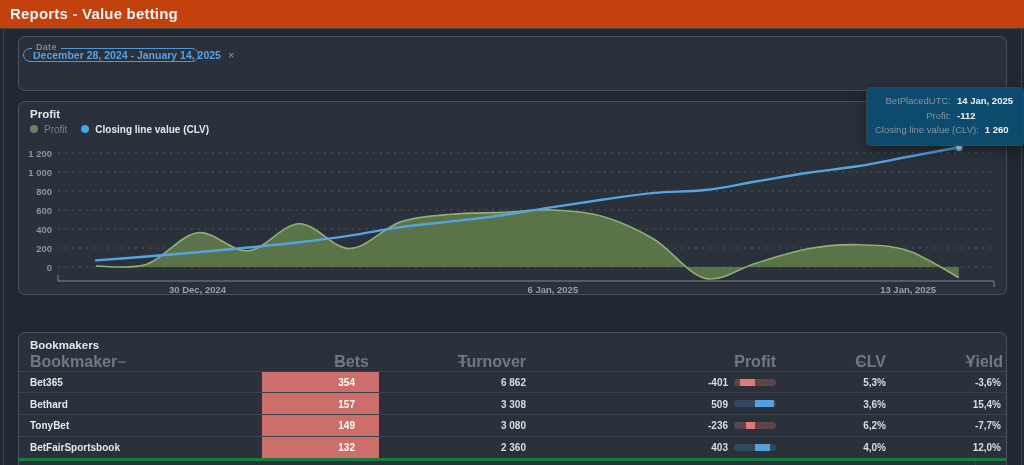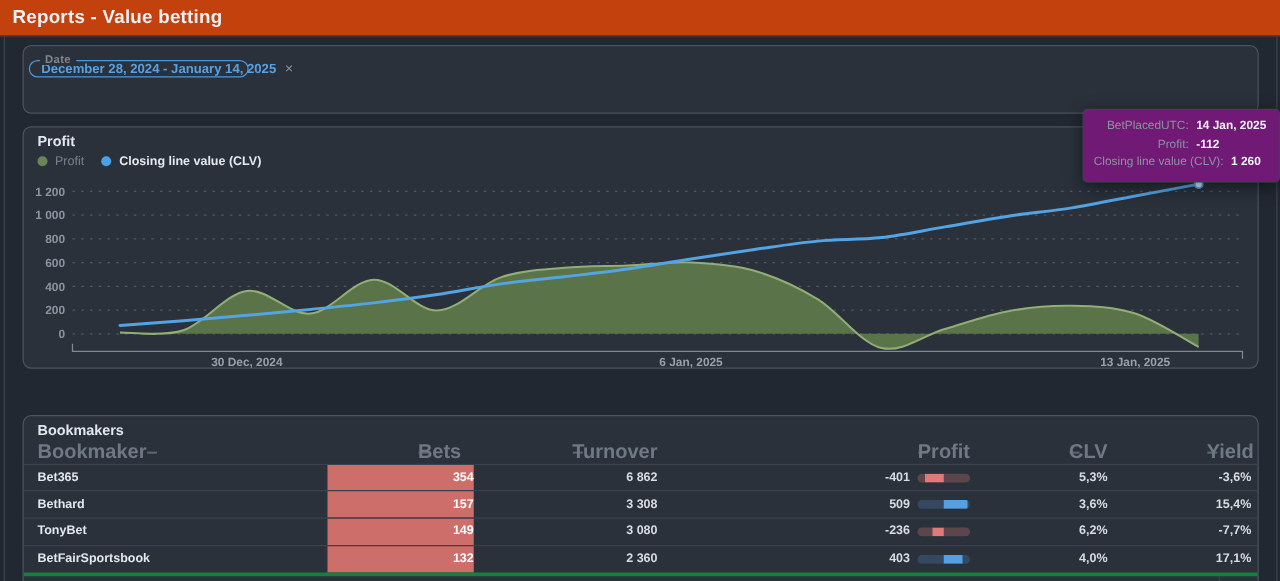--- a/index.html
+++ b/index.html
@@ -46,38 +46,38 @@
   .legend .item{display:inline-flex;align-items:center;gap:6px;cursor:pointer;}
   .legend .dot{width:8px;height:8px;border-radius:50%;}
   .legend .lbl{font-size:10px;font-weight:700;color:#e4e9ee;}
   .legend .item.muted .lbl{color:#79828d;font-weight:400;}
   .legend .item.muted .dot{opacity:.8;}
   #chart-svg{position:absolute;left:0;top:38px;}
 
   
   .tooltip{
     position:absolute;left:866px;top:87px;width:158px;box-sizing:border-box;
-    background:#701a75;border:1px solid #3b434e;border-radius:4px;
+    background:#0c4a6e;border:1px solid #3b434e;border-radius:4px;
     padding:6px 10px 7px 8px;z-index:20;
     box-shadow:0 4px 14px rgba(0,0,0,.45);
   }
   .tooltip .trow{display:flex;align-items:baseline;line-height:14.5px;white-space:nowrap;}
   .tooltip .tlabel{flex:1;text-align:right;font-size:9.5px;color:#8a94a0;font-weight:400;}
   .tooltip .tvalue{margin-left:6px;min-width:56px;text-align:left;font-size:9.5px;font-weight:700;color:#f0f3f6;}
 
   
   .thead{position:absolute;left:0;top:20px;right:0;height:17px;}
   .thead span{position:absolute;font-size:16px;font-weight:700;color:#6f7984;white-space:nowrap;}
   .hdash{opacity:.75;font-weight:400;}
   .rows{position:absolute;left:0;right:0;top:37.5px;}
   .trow-item{position:relative;height:21.75px;border-top:1px solid #39424d;box-sizing:border-box;cursor:pointer;}
   .trow-item span{position:absolute;top:50%;transform:translateY(-50%);font-size:10px;white-space:nowrap;}
   .c-bookmaker{left:11px;color:#e3e8ee;font-weight:700;}
   .bets-cell{position:absolute;left:243px;top:0;bottom:0;width:117px;background:#ce6e6b;}
-  .bets-cell span{position:absolute;right:0;top:50%;transform:translateY(-50%);font-size:10px;font-weight:700;color:#fff;}
+  .bets-cell span{position:absolute;right:24px;top:50%;transform:translateY(-50%);font-size:10px;font-weight:700;color:#fff;}
   .c-turnover{left:380px;width:127px;text-align:right;color:#d8dde3;font-weight:700;}
   .c-profit{left:560px;width:149px;text-align:right;color:#d8dde3;font-weight:700;}
   .c-clv{left:762px;width:105px;text-align:right;color:#d8dde3;font-weight:700;}
   .c-yield{left:877px;width:105px;text-align:right;color:#d8dde3;font-weight:700;}
   .pbar{position:absolute;left:715px;top:7px;width:42px;height:7px;border-radius:3.5px;overflow:hidden;}
   .pbar .fill{position:absolute;top:0;bottom:0;}
   .tfoot{
     position:absolute;left:0;right:0;top:124.5px;bottom:0;
     border-top:3px solid #15803d;
   }
@@ -211,21 +211,21 @@
         <span class="c-bookmaker">BetFairSportsbook</span>
         <div class="bets-cell">
           <span>132</span>
         </div>
         <span class="c-turnover">2 360</span>
         <span class="c-profit">403</span>
         <div class="pbar" style="background: rgba(90, 160, 224, 0.22);">
           <div class="fill" style="width: 15px; background: rgb(84, 160, 224); left: 21px;"></div>
         </div>
         <span class="c-clv">4,0%</span>
-        <span class="c-yield">17,1%</span>
+        <span class="c-yield">12,0%</span>
       </div>
     </div>
   <div class="tfoot">
     <span class="rows-label">Rows 1-4 of 17</span>
     <div class="next-btn">
       <span class="chev">›</span>
     </div>
   </div>
 </div>
 

